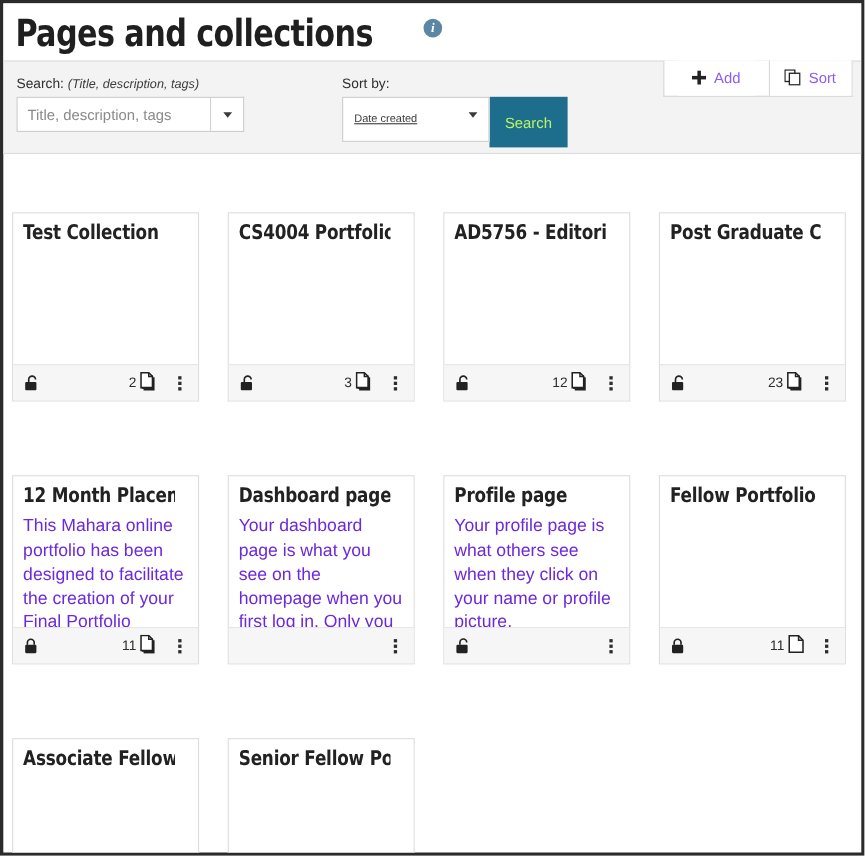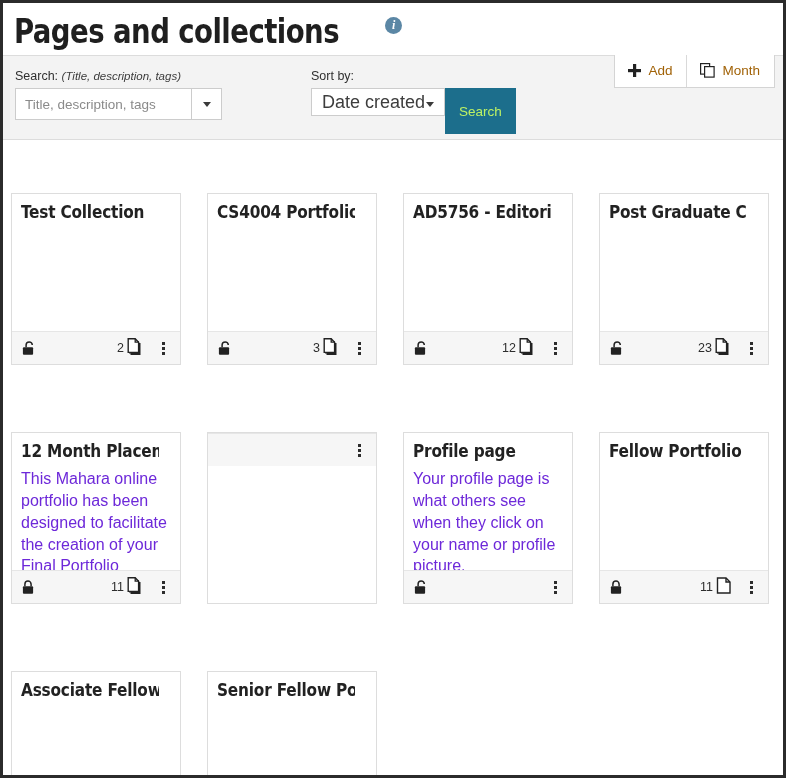--- a/index.html
+++ b/index.html
@@ -75,24 +75,25 @@
     background: #ffffff;
     border: 1px solid #d4d4d4;
     border-top: none;
   }
   .tb-btn {
     display: flex;
     align-items: center;
     gap: 7px;
     padding: 8px 14px 9px 13px;
     font-size: 13.5px;
-    color: #a16207;
+    color: #8b5cf6;
     background: #ffffff;
     cursor: pointer;
     white-space: nowrap;
+    margin-left: 12px;
   }
   .tb-btn + .tb-btn { border-left: 1px solid #d9d9d9; }
   .tb-btn svg { display: block; }
 
   .form-row { display: flex; align-items: flex-start; gap: 47px; }
   .field-group { display: flex; flex-direction: column; }
   .field-label {
     font-size: 12.5px;
     color: #2f2f2f;
     margin-bottom: 5px;
@@ -119,28 +120,29 @@
     border-left: none;
     background: #ffffff;
     display: flex; align-items: center; justify-content: center;
     cursor: pointer;
   }
 
   .sort-wrap { margin-left: 42px; display: flex; flex-direction: column; }
   .sort-row { display: flex; }
   .sort-select {
     position: relative;
-    width: 134px; height: 28px;
+    width: 134px; height: 41px;
     border: 1px solid #cccccc;
     background: #ffffff;
     display: flex; align-items: center;
     padding-left: 10px;
-    font-size: 18px;
+    font-size: 10px;
     color: #3d3d3d;
     cursor: pointer;
+    text-decoration: underline;
   }
   .sort-select .caret { position: absolute; right: 10px; top: 13px; }
   .caret {
     width: 0; height: 0;
     border-left: 4px solid transparent;
     border-right: 4px solid transparent;
     border-top: 5px solid #3a3a3a;
   }
   .search-btn {
     height: 46px;
@@ -236,21 +238,21 @@
         </span>
         <span>Add</span>
       </div>
       <div class="tb-btn">
         <span>
           <svg width="15" height="15" viewBox="0 0 15 15">
             <rect x="0.6" y="0.6" width="9" height="10.5" fill="#fff" stroke="#222" stroke-width="1.2"></rect>
             <rect x="4.6" y="3.6" width="9.5" height="10.5" fill="#fff" stroke="#222" stroke-width="1.2"></rect>
           </svg>
         </span>
-        <span>Month</span>
+        <span>Sort</span>
       </div>
     </div>
 
     <div class="form-row">
       <div class="field-group">
         <div class="field-label">
           <span>Search:</span>
           <em>(Title, description, tags)</em>
         </div>
         <div class="input-group">
@@ -420,20 +422,24 @@
           <span class="footer-menu">
             <span class="dots">
               <i class="dot"></i>
               <i class="dot"></i>
               <i class="dot"></i>
             </span>
           </span>
         </div>
       </div>
       <div class="card">
+        <div class="card-body">
+          <div class="card-title">Dashboard page</div>
+          <div class="card-desc">Your dashboard page is what you see on the homepage when you first log in. Only you have access to it.</div>
+        </div>
         <div class="card-footer">
           <span class="footer-lock"></span>
           <span class="footer-spacer"></span>
           <span class="footer-menu">
             <span class="dots">
               <i class="dot"></i>
               <i class="dot"></i>
               <i class="dot"></i>
             </span>
           </span>

